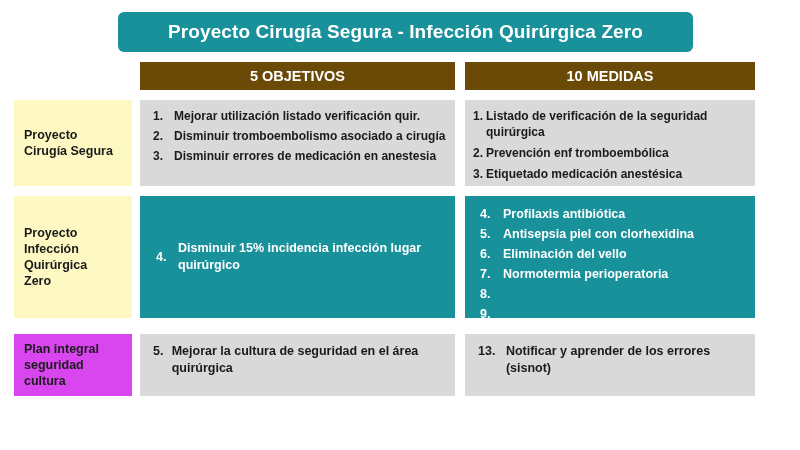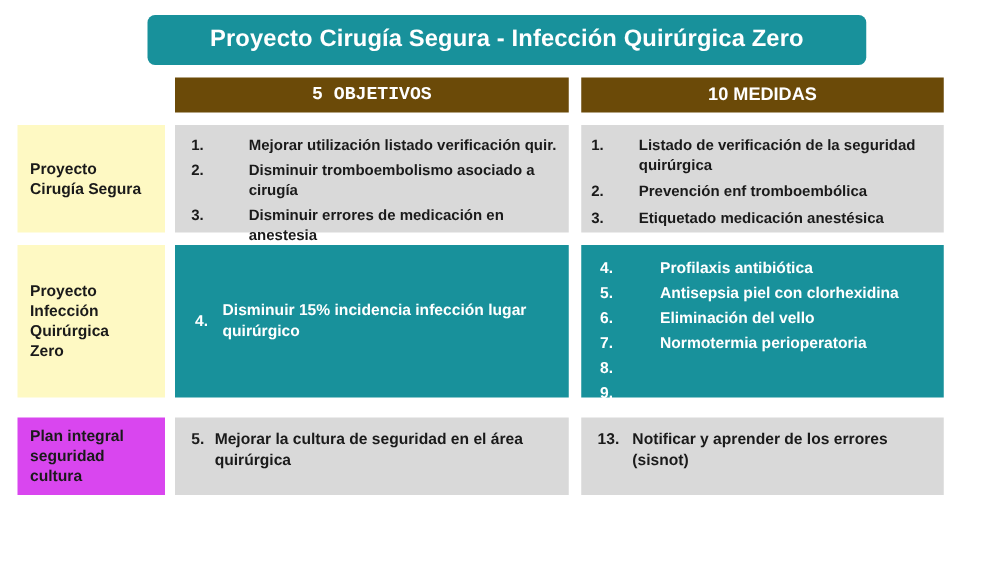--- a/index.html
+++ b/index.html
@@ -23,21 +23,21 @@
   }
 
   
   .col-head{
     position:absolute;height:28px;
     background:linear-gradient(to bottom,#6b4c09 0%,#6b4c09 50%,#7d5a0c 50%,#7d5a0c 100%);
     background:#6b4a08;
     display:flex;align-items:center;justify-content:center;
     color:#ffffff;font-size:14.5px;font-weight:bold;
   }
-  .col-head.objetivos{left:140px;top:62px;width:315px;font-family:Liberation Mono, monospace;}
+  .col-head.objetivos{left:140px;top:62px;width:315px;}
   .col-head.medidas{left:465px;top:62px;width:290px;}
 
   
   .side-label{
     position:absolute;left:14px;
     background:#fef9c3;
     color:#1a1a1a;font-size:12.5px;font-weight:bold;line-height:16px;
     display:flex;align-items:center;
     padding-left:10px;box-sizing:border-box;
   }
@@ -56,21 +56,21 @@
   .b-med2{left:465px;top:196px;width:290px;height:122px;padding:10px 6px 0 8px;}
   .b-obj3{left:140px;top:334px;width:315px;height:62px;padding:9px 6px 0 8px;}
   .b-med3{left:465px;top:334px;width:290px;height:62px;padding:9px 6px 0 8px;}
 
   ol.num-list{margin:0;padding:0;list-style:none;}
   ol.num-list li{
     display:flex;
     font-size:12px;line-height:15px;margin-bottom:3px;
   }
   ol.num-list li .n{flex:0 0 auto;font-weight:bold;}
-  ol.num-list li .t{flex:1;margin-left:25px;}
+  ol.num-list li .t{flex:1;}
 
   
   .b-obj1 ol.num-list li .n{width:26px;padding-left:5px;box-sizing:border-box;}
   .b-obj1 ol.num-list li .t{font-weight:bold;}
   .b-obj1 ol.num-list li{font-size:12px;line-height:16px;margin-bottom:4px;}
 
   
   .b-med1 ol.num-list li .n{width:13px;}
   .b-med1 ol.num-list li .t{font-weight:bold;}
   .b-med1 ol.num-list li{font-size:12px;line-height:16px;margin-bottom:5px;}

